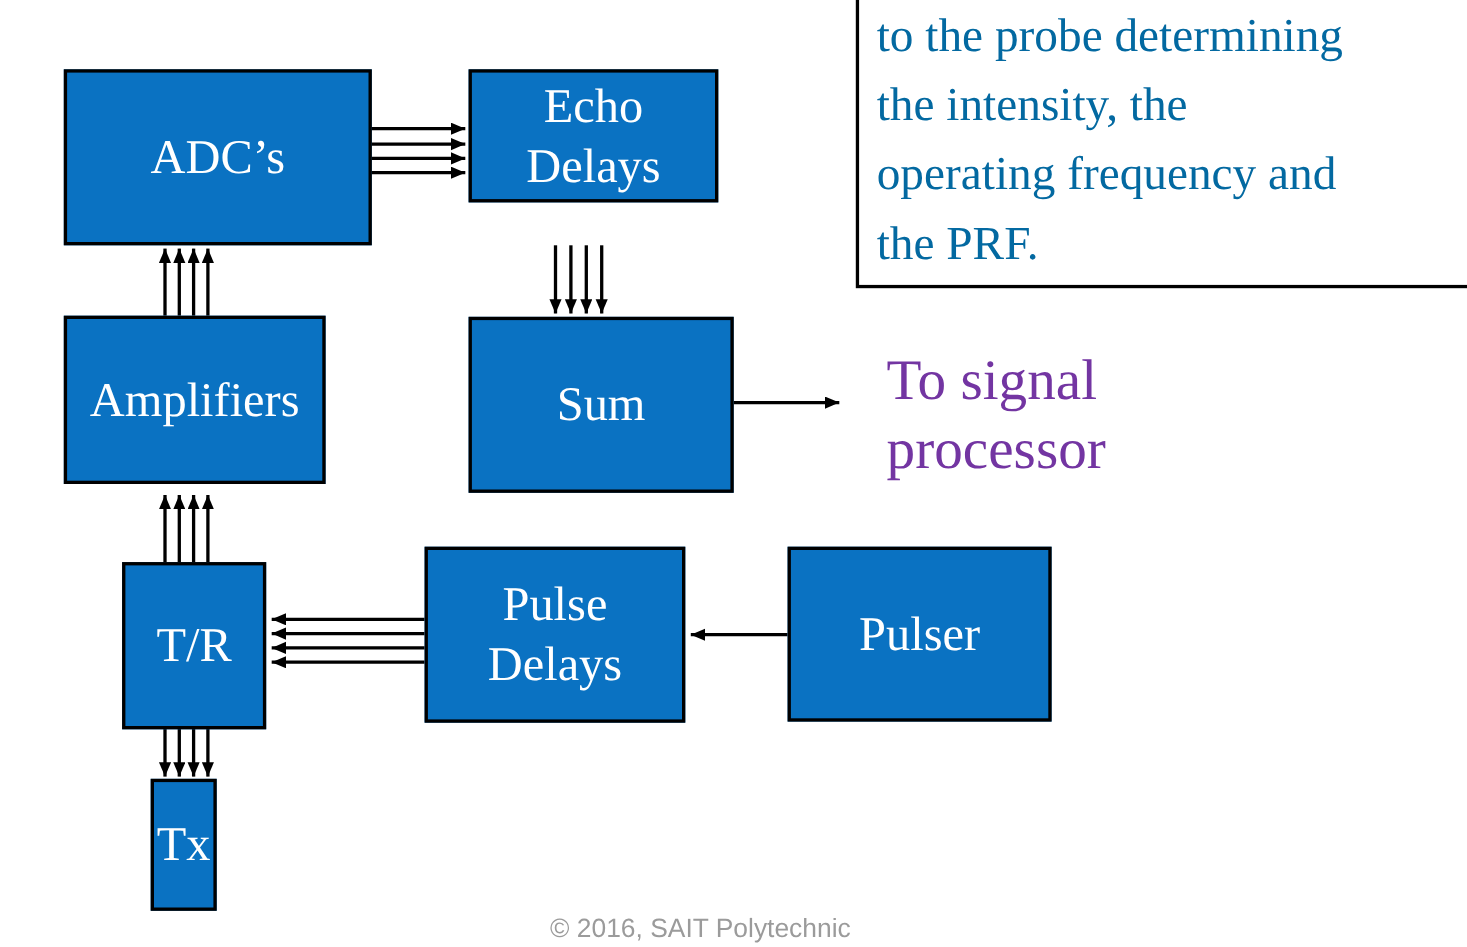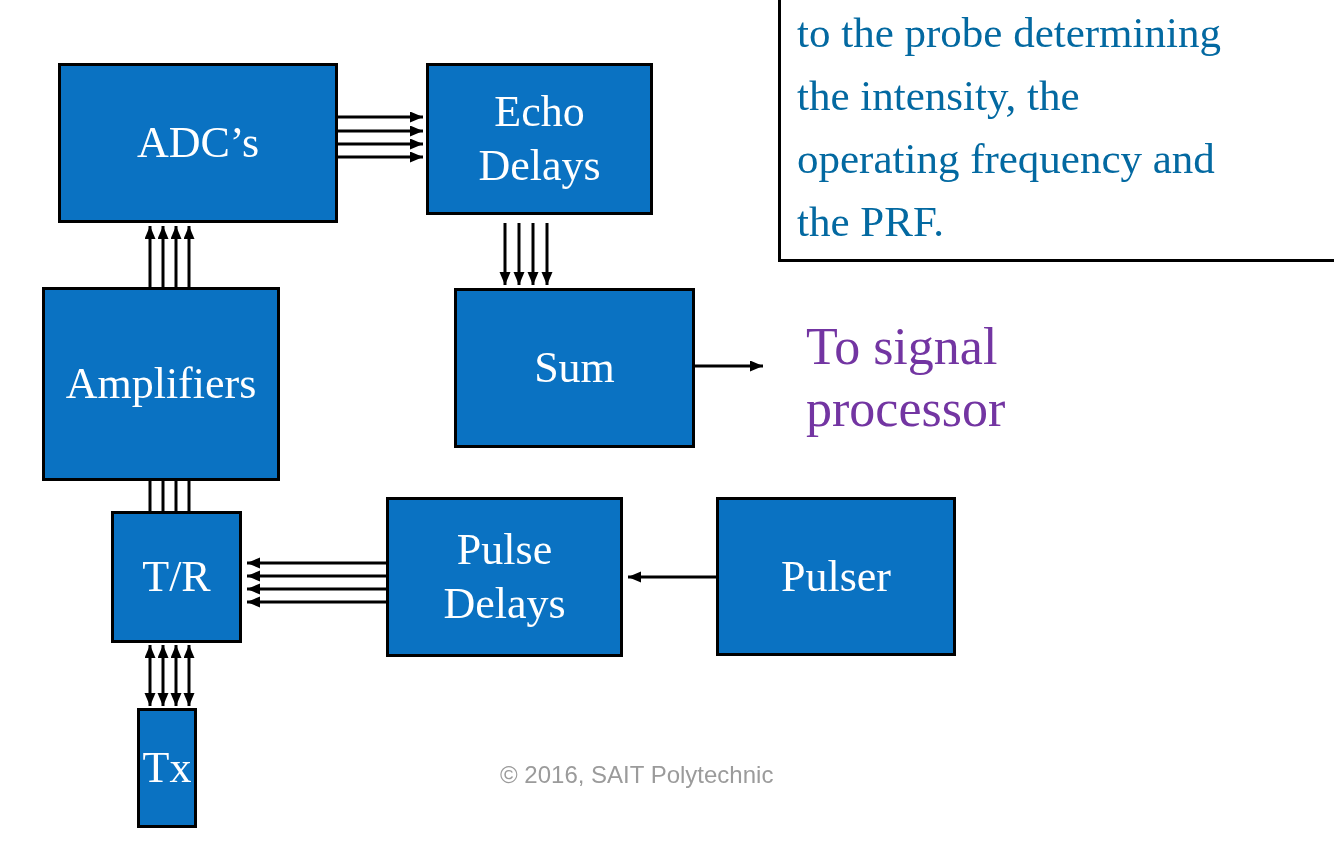--- a/index.html
+++ b/index.html
@@ -53,34 +53,34 @@
     left: 806px;
     top: 316px;
     color: #7335a2;
     font-size: 52px;
     line-height: 62px;
     white-space: nowrap;
   }
   #copyright {
     position: absolute;
     left: 500px;
-    top: 761px;
+    top: 831px;
     width: 260px;
     text-align: center;
     font-family: "Liberation Sans", sans-serif;
     font-size: 24px;
     color: #9b9b9b;
     white-space: nowrap;
   }
   
   #blk-adcs        { left: 58px;  top: 63px;  width: 280px; height: 160px; }
-  #blk-echo        { left: 426px; top: 63px;  width: 227px; height: 152px; }
-  #blk-amplifiers  { left: 42px;  top: 287px; width: 238px; height: 194px; align-items: center; }
-  #blk-sum         { left: 426px; top: 288px; width: 241px; height: 160px; margin-left: 28px; }
-  #blk-tr          { left: 111px; top: 511px; width: 131px; height: 132px; }
+  #blk-echo        { left: 426px; top: 63px;  width: 227px; height: 121px; }
+  #blk-amplifiers  { left: 58px;  top: 287px; width: 238px; height: 153px; align-items: center; }
+  #blk-sum         { left: 426px; top: 288px; width: 241px; height: 160px; }
+  #blk-tr          { left: 111px; top: 511px; width: 131px; height: 152px; }
   #blk-pulse-delays{ left: 386px; top: 497px; width: 237px; height: 160px; }
   #blk-pulser      { left: 716px; top: 497px; width: 240px; height: 159px; }
   #blk-tx          { left: 137px; top: 708px; width: 60px;  height: 120px; }
 </style>
 </head>
 <body>
 
 <div id="slide">
 
   <svg id="arrows" viewBox="0 0 1334 861">

